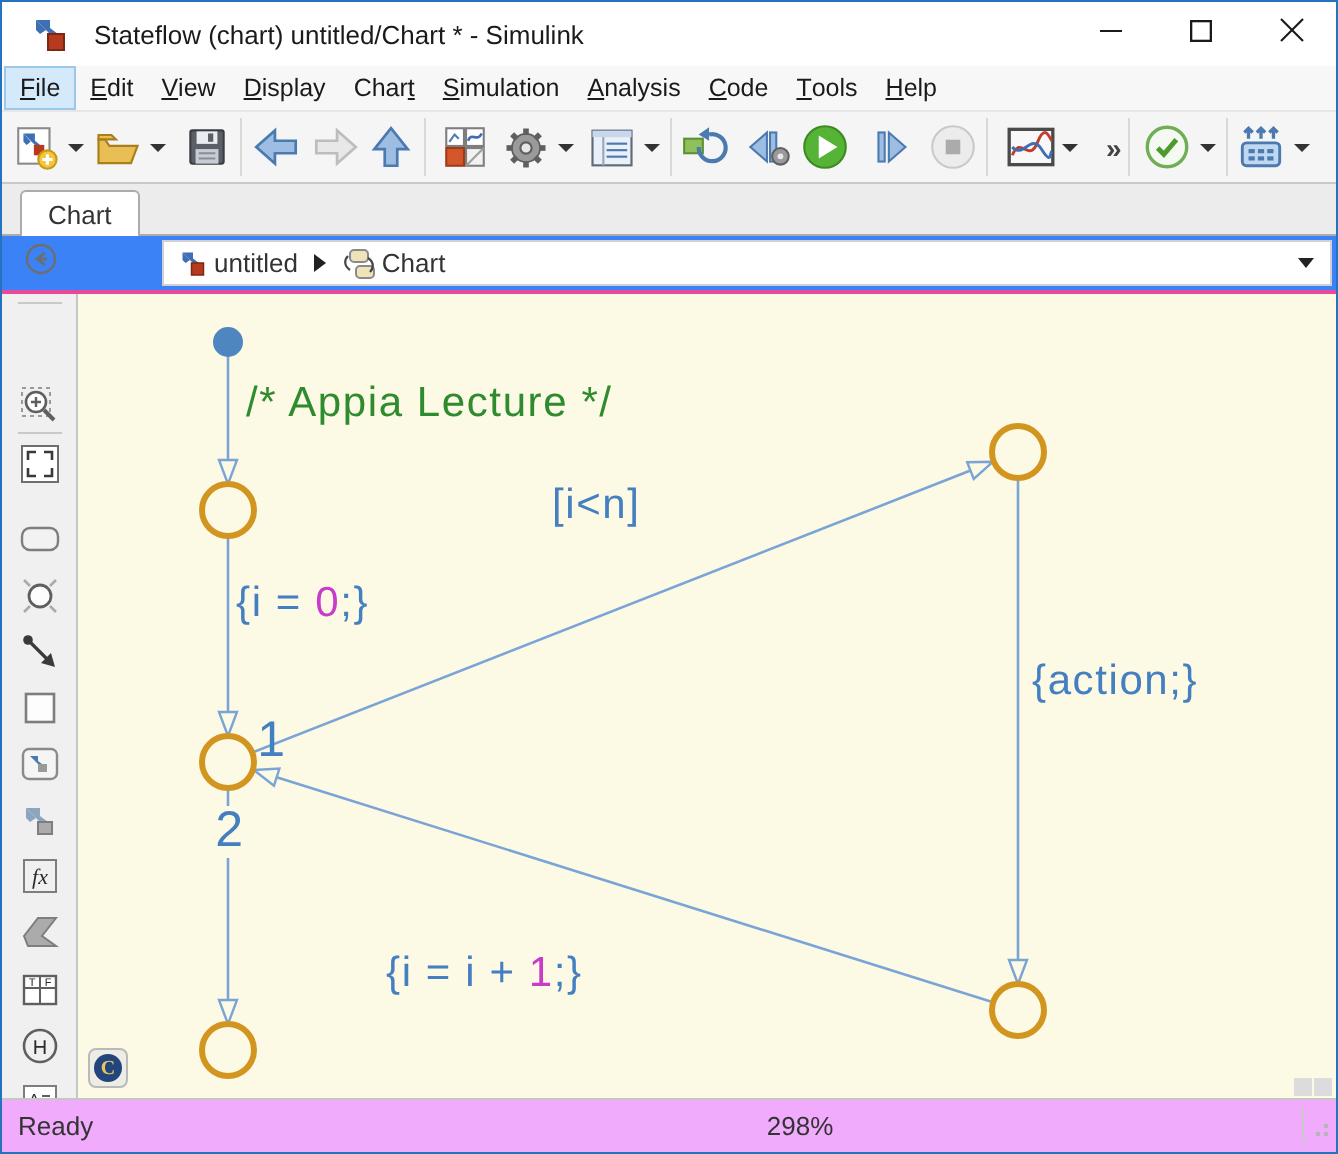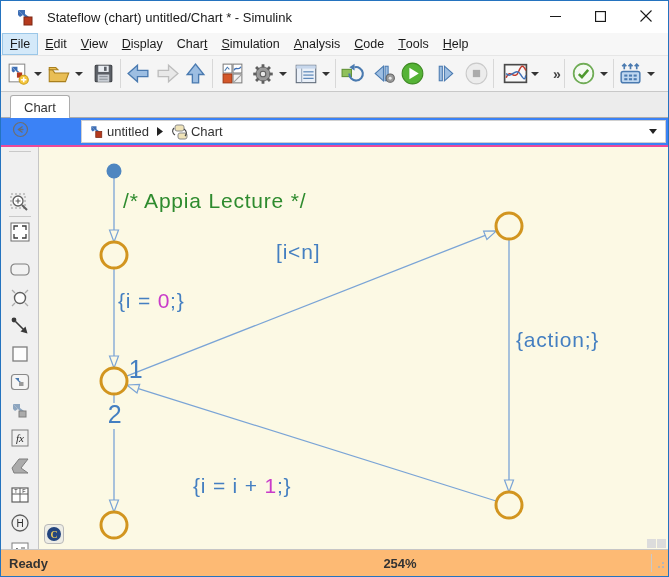--- a/index.html
+++ b/index.html
@@ -29,21 +29,21 @@
   .addr-caret { margin-left:auto; margin-right:8px; width:0; height:0; border-left:4px solid transparent; border-right:4px solid transparent; border-top:5px solid #222; }
   .main { flex:1; display:flex; min-height:0; }
   .palette { width:38px; background:#F0F0F0; border-right:1px solid #C6C6C6; position:relative; flex:0 0 auto; }
   .pal-item { position:absolute; left:50%; transform:translate(-50%,-50%); width:24px; height:24px; display:flex; align-items:flex-end; justify-content:center;margin-top:35px; }
   .pal-div { position:absolute; left:50%; transform:translateX(-50%); width:22px; height:1px; background:#C9C9C9; }
   .canvas { flex:1; position:relative; overflow:hidden;text-align:right; }
   .badge-c { position:absolute; left:5px; top:377px; width:20px; height:20px; background:#EDEDE6; border:1px solid #B9B9B9; border-radius:4px; display:flex; align-items:center; justify-content:center; }
   .badge-c .circ { width:14px; height:14px; border-radius:50%; background:#23457E; color:#E8C75A; font-size:10px; font-weight:bold; display:flex; align-items:center; justify-content:center; font-family:"Liberation Serif",serif; }
   .scroll-corner { position:absolute; right:2px; bottom:1px; display:flex; gap:1px; }
   .scroll-corner div { width:9px; height:9px; background:#DCDCDC; }
-  .statusbar { height:27px; background:#fdba74; border-top:1px solid #C6C6C6; position:relative; font-size:13px; color:#333; flex:0 0 auto;font-weight:bold; }
+  .statusbar { height:27px; background:#f0abfc; border-top:1px solid #C6C6C6; position:relative; font-size:13px; color:#333; flex:0 0 auto; }
   .status-left { position:absolute; left:8px; top:50%; transform:translateY(-50%); }
   .status-zoom { position:absolute; left:399px; top:50%; transform:translate(-50%,-50%); }
   .status-right { position:absolute; right:22px; top:50%; transform:translateY(-50%); }
   .status-div { position:absolute; right:16px; top:4px; bottom:4px; width:1px; background:#C9C9C9; }
   .grip { position:absolute; right:3px; bottom:4px; }
 </style>
 </head>
 <body>
 
 <div class="window">
@@ -474,21 +474,21 @@
         <div class="circ">C</div>
       </div>
       <div class="scroll-corner">
           <div></div>
           <div></div>
         </div>
     </div>
   </div>
   <div class="statusbar">
     <span class="status-left">Ready</span>
-    <span class="status-zoom">254%</span>
+    <span class="status-zoom">298%</span>
     <span class="status-div"></span>
     <span class="grip">
       <svg width="10" height="10" viewBox="0 0 10 10">
         <g fill="#B5B5B5">
             <rect x="7" y="7" width="2" height="2"></rect>
             <rect x="7" y="3" width="2" height="2"></rect>
             <rect x="3" y="7" width="2" height="2"></rect>
           </g>
       </svg>
     </span>

